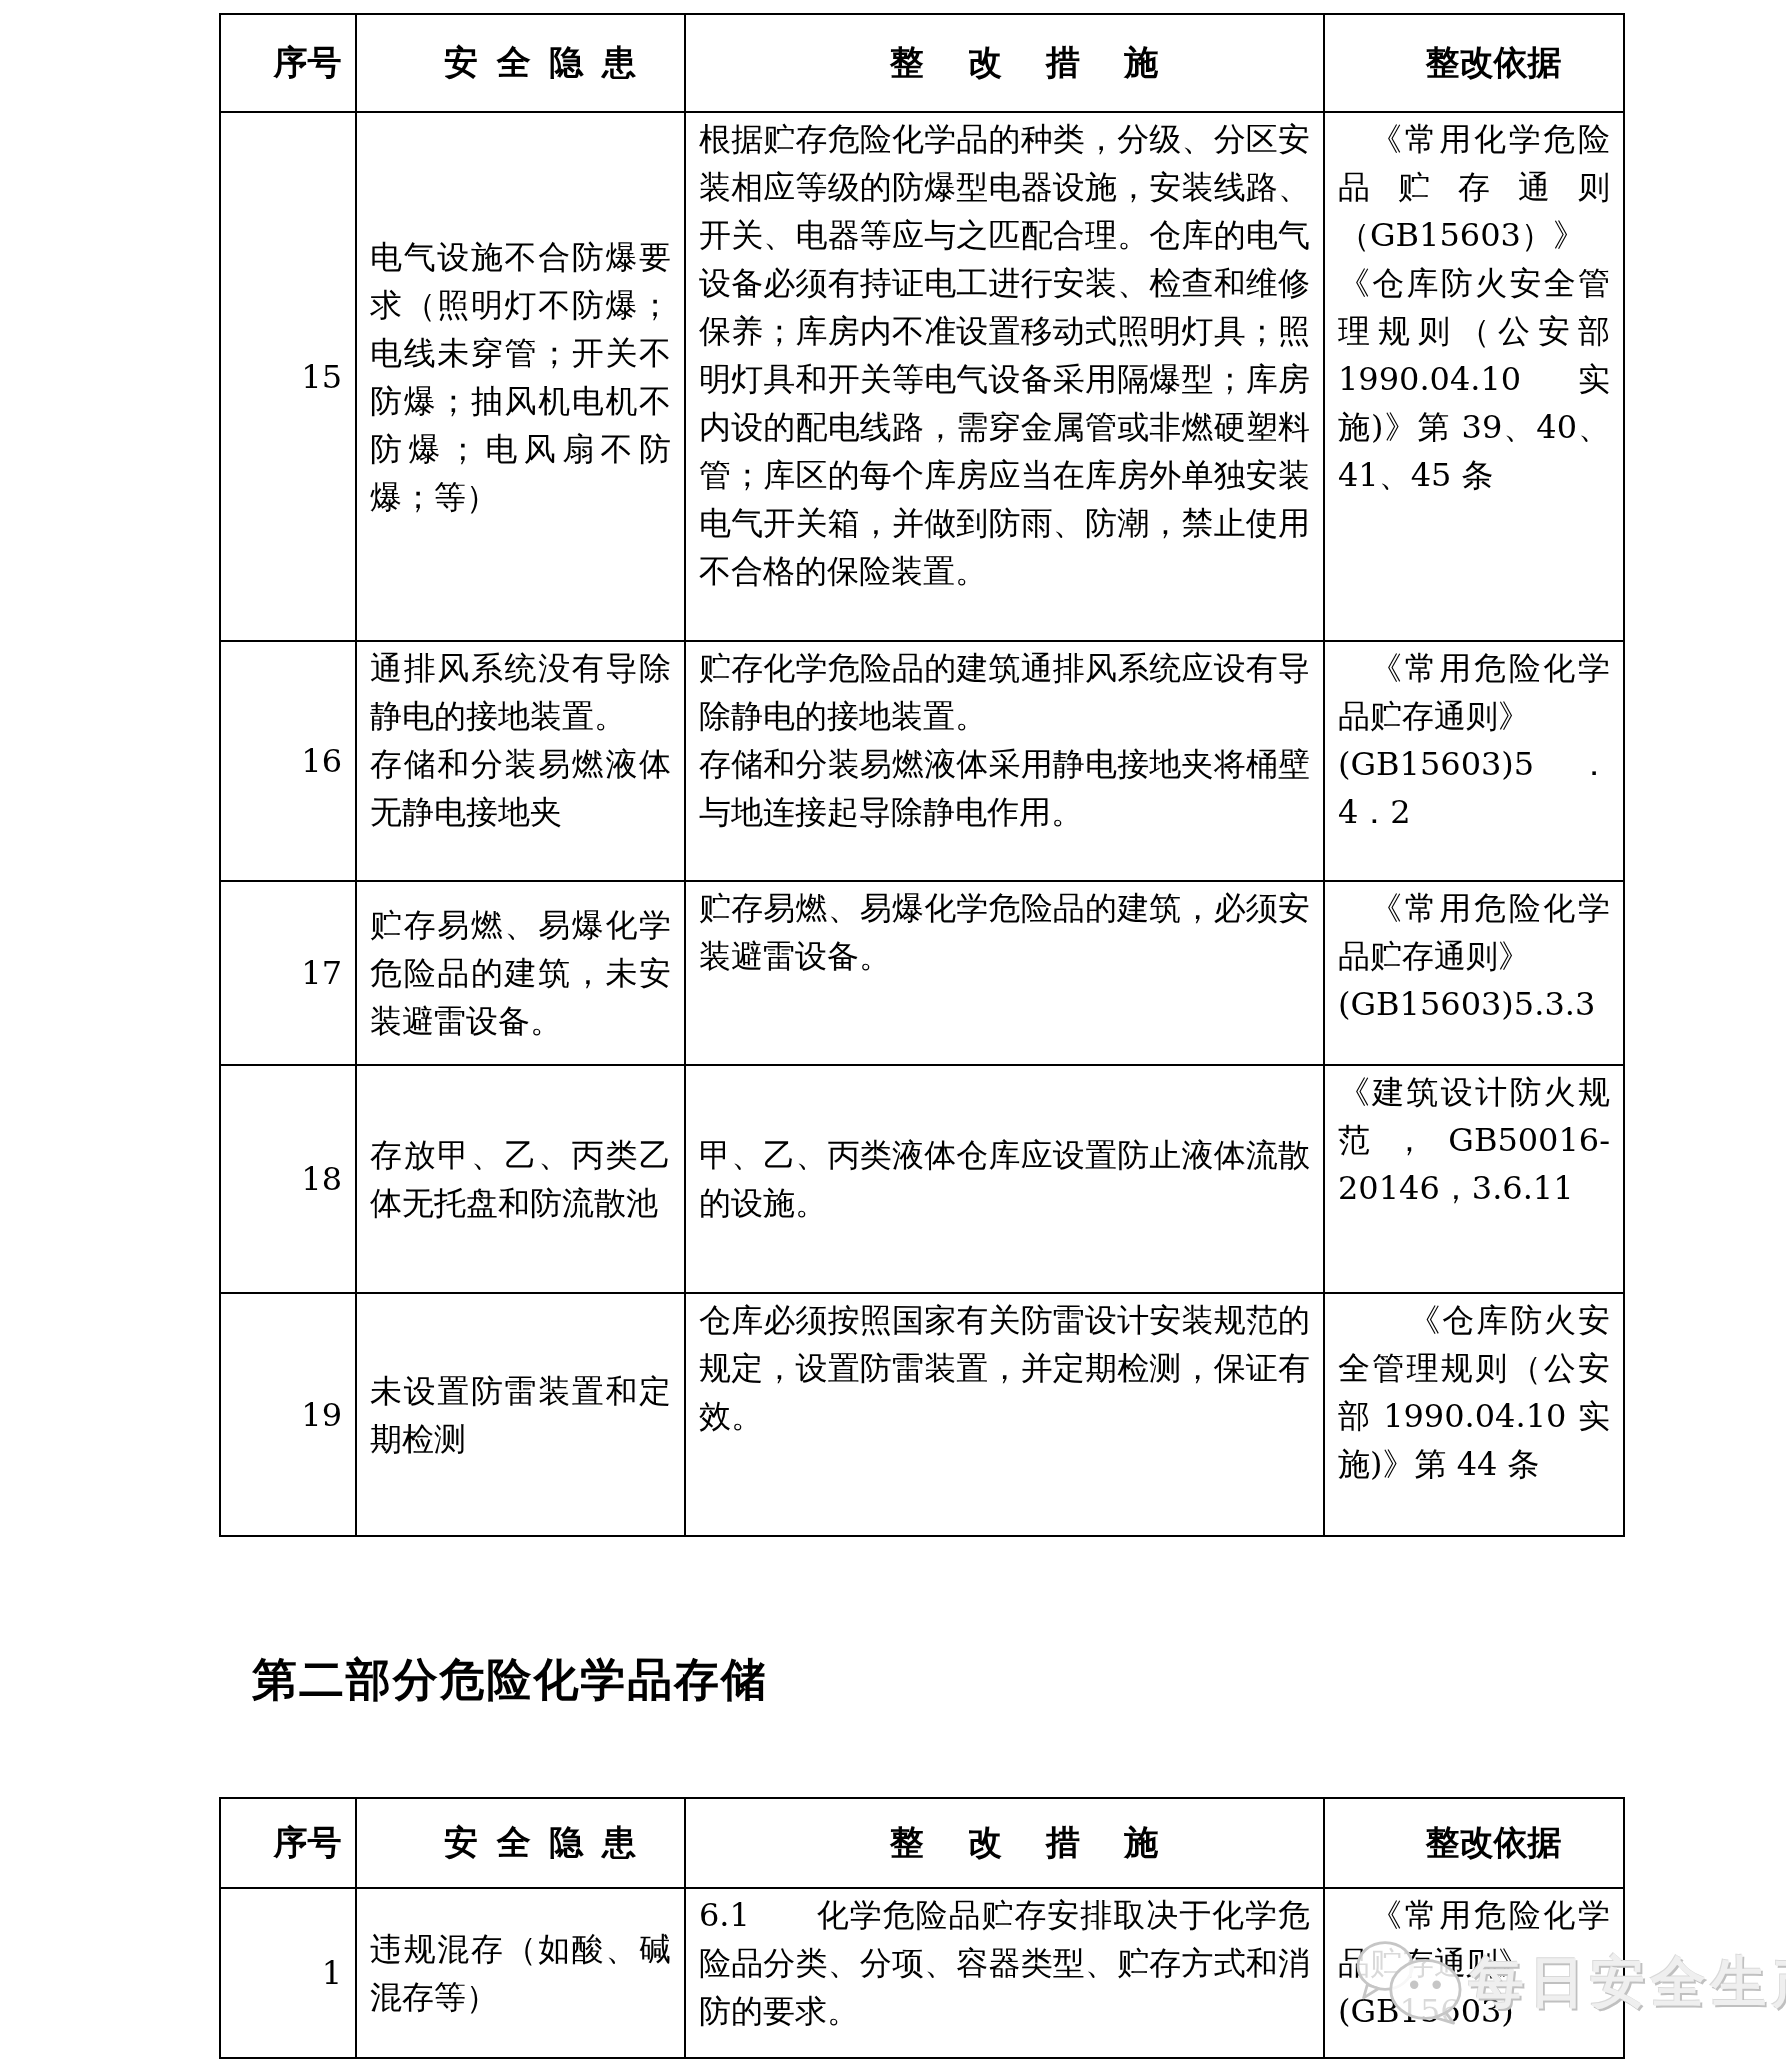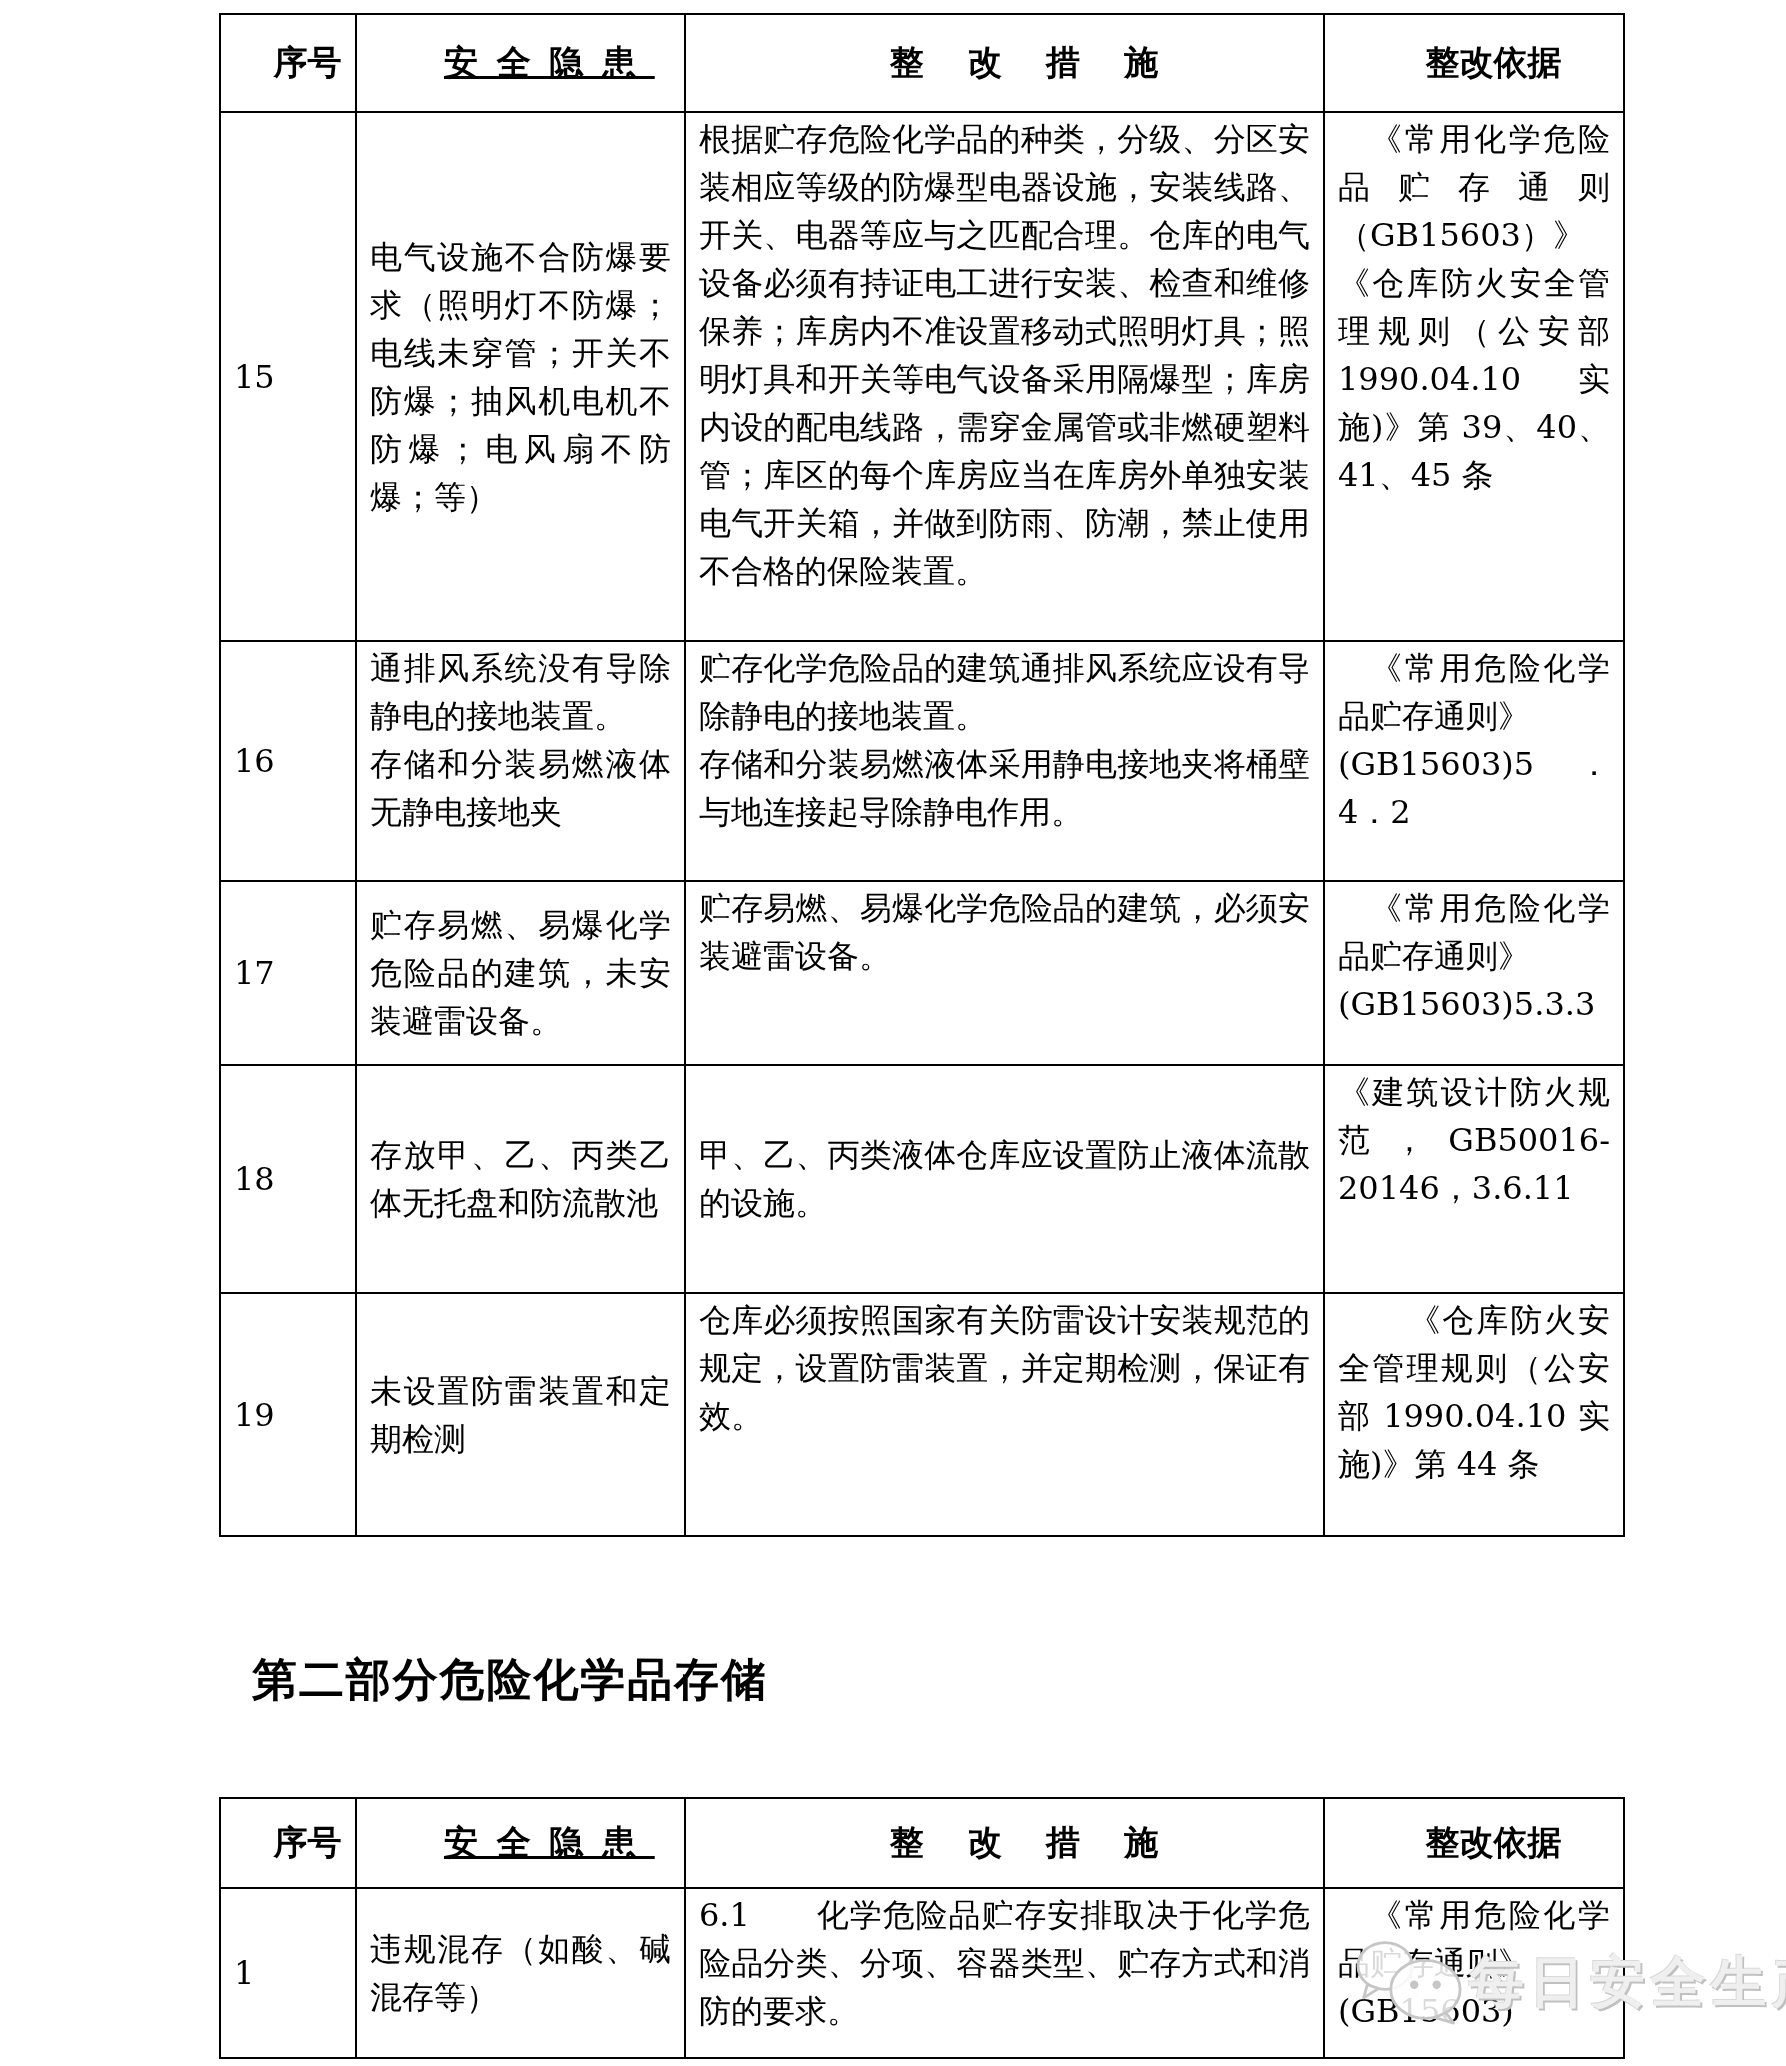--- a/index.html
+++ b/index.html
@@ -26,32 +26,32 @@
     overflow:hidden;
     padding-left:40px;
   }
   .doc-table th {
     font-size:34px;
     font-weight:bold;
     text-align:center;
     vertical-align:middle;
     white-space:nowrap;
   }
-  th.ls-wide   { letter-spacing:0.55em; text-indent:0.55em;text-decoration:underline; }
+  th.ls-wide   { letter-spacing:0.55em; text-indent:0.55em; }
   th.ls-wider  { letter-spacing:1.30em; text-indent:1.30em; }
   .doc-table td {
     font-size:32px;
     line-height:48px;
     padding:1.9px 13px;
     vertical-align:middle;
     text-align:justify;
     text-justify:inter-ideograph;
     white-space:pre-line;
   }
-  td.col-no { text-align:left; white-space:nowrap; }
+  td.col-no { text-align:right; white-space:nowrap; }
   td.va-t  { vertical-align:top; }
   td.ind1  { text-indent:1em; }
   td.ind2  { text-indent:2.2em; }
   tr.hdr1 { height:98px; }
   tr.hdr2 { height:90px; }
   tr.r15 { height:529px; }
   tr.r16 { height:240px; }
   tr.r17 { height:184px; }
   tr.r18 { height:228px; }
   tr.r19 { height:243px; }

